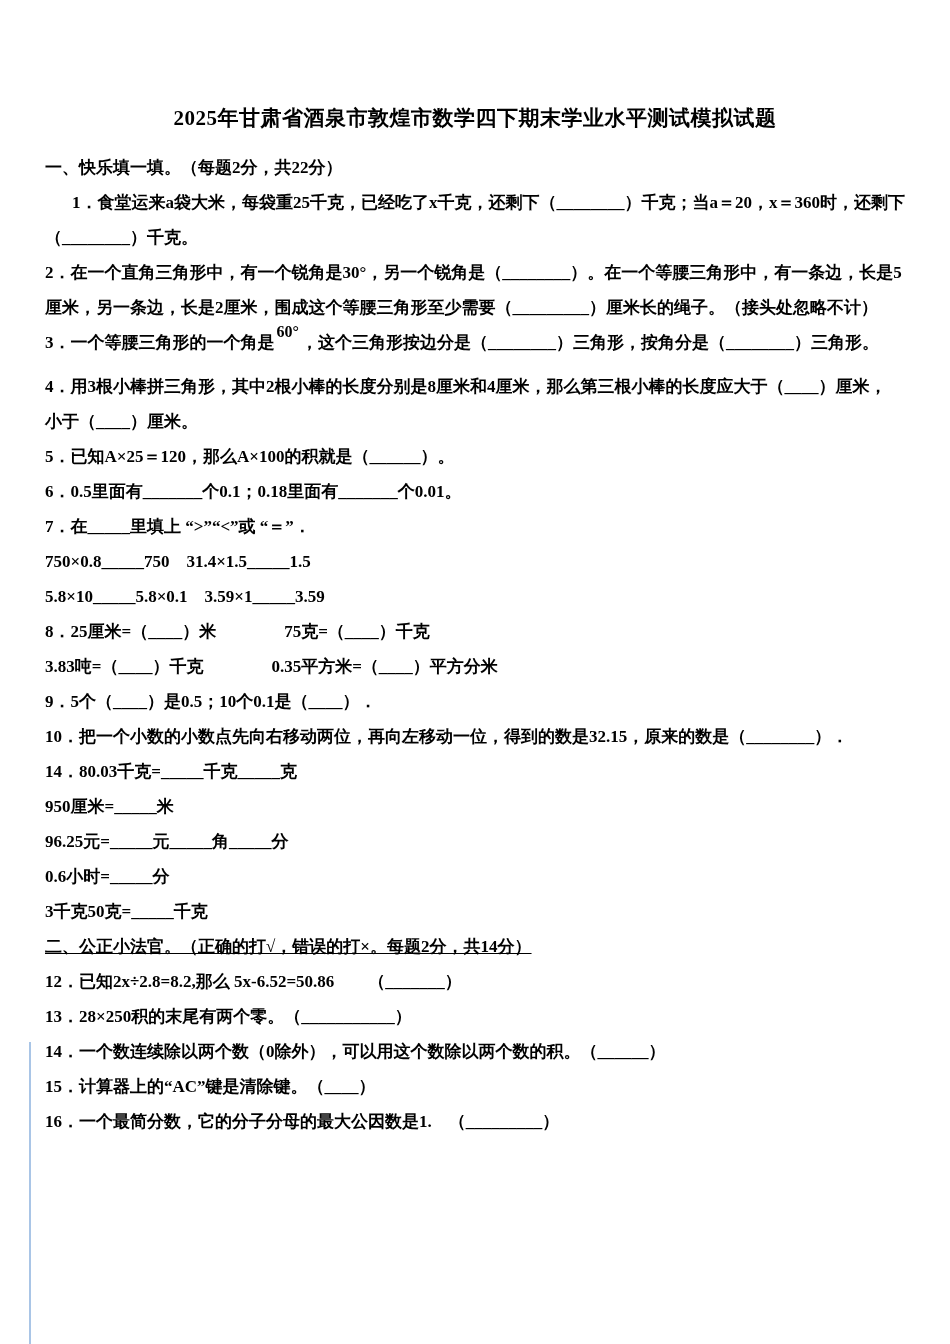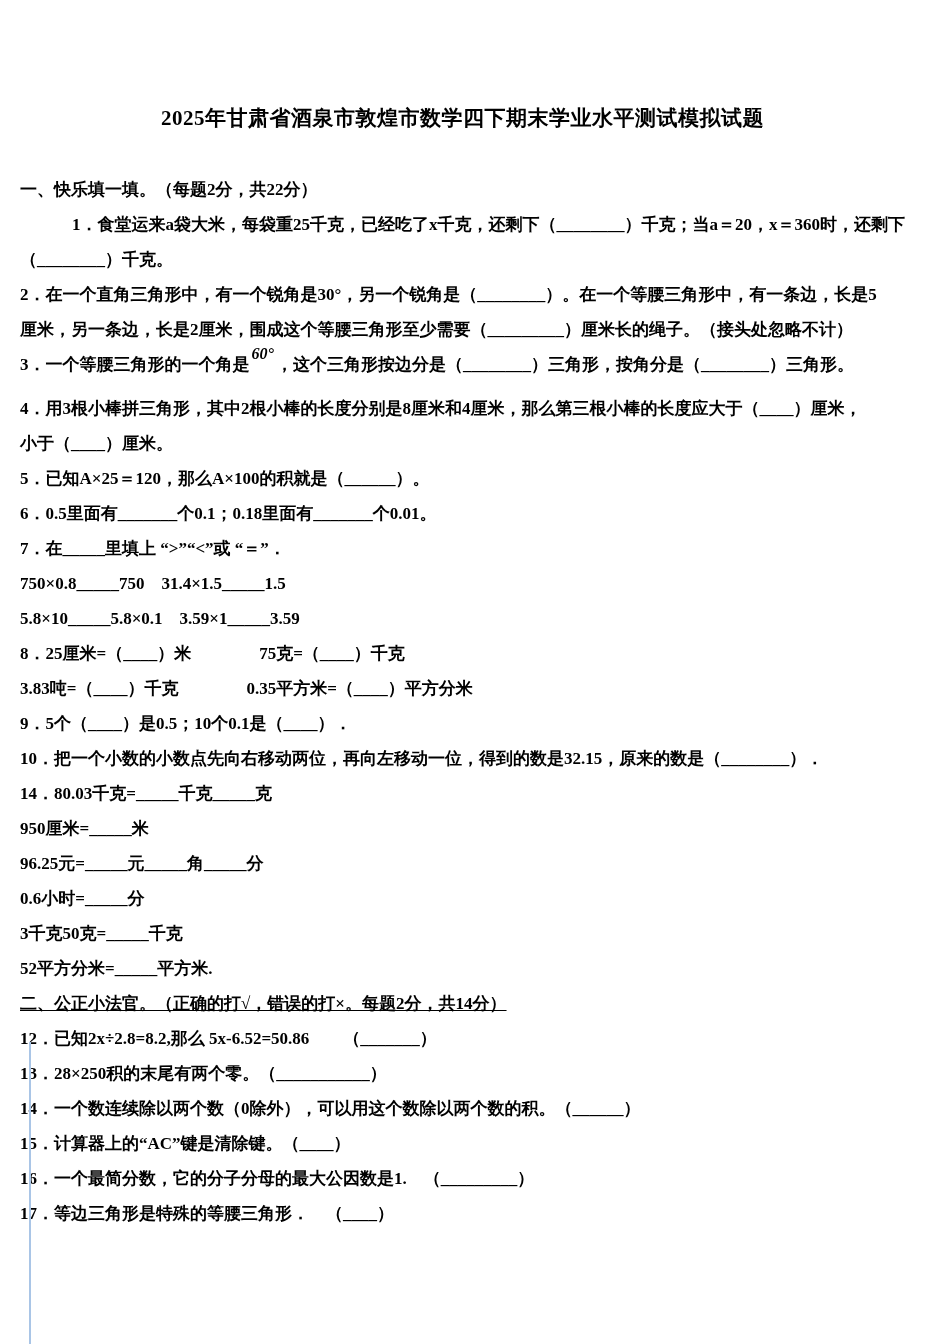--- a/index.html
+++ b/index.html
@@ -13,32 +13,32 @@
     position: relative;
     overflow: hidden;
     font-family: "Liberation Serif", "DejaVu Serif", serif;
     color: #000000;
   }
   .doc {
     position: relative;
     width: 100%;
     height: 100%;
     box-sizing: border-box;
-    padding: 103px 45px 0 20px;
+    padding: 103px 45px 0 45px;
   }
   .exam-title {
     margin: 0 0 0 0;
     text-align: center;
     font-size: 21px;
     font-weight: 700;
     letter-spacing: 0.5px;
     line-height: 30px;
   }
   .content {
-    margin-top: 46px;
+    margin-top: 24px;
   }
   .content p {
     margin: 0 0 13px 0;
     font-size: 17px;
     font-weight: 700;
     line-height: 22px;
     white-space: pre-wrap;
     word-break: break-all;
   }
   .content p.indent {
@@ -51,21 +51,20 @@
   }
   .content p.sec2 {
     margin-top: 2px;
     text-decoration: underline;
   }
   .sup {
     position: relative;
     top: -11px;
     font-size: 16px;
     padding: 0 2px;
-    font-style: italic;
   }
   .page-margin-line {
     position: absolute;
     left: 29px;
     top: 1042px;
     width: 2px;
     height: 302px;
     background: #a9c5e6;
   }
 </style>
@@ -102,27 +101,25 @@
     <p>3.83吨=（____）千克                0.35平方米=（____）平方分米</p>
 
     <p>9．5个（____）是0.5；10个0.1是（____）．</p>
     <p>10．把一个小数的小数点先向右移动两位，再向左移动一位，得到的数是32.15，原来的数是（________）．</p>
 
     <p>14．80.03千克=_____千克_____克</p>
     <p>950厘米=_____米</p>
     <p>96.25元=_____元_____角_____分</p>
     <p>0.6小时=_____分</p>
     <p>3千克50克=_____千克</p>
-    <p>52平方分米=_____平方米.</p>
 
     <p class="sec2">二、公正小法官。（正确的打√，错误的打×。每题2分，共14分）</p>
 
     <p>12．已知2x÷2.8=8.2,那么 5x-6.52=50.86        （_______）</p>
     <p>13．28×250积的末尾有两个零。（___________）</p>
     <p>14．一个数连续除以两个数（0除外），可以用这个数除以两个数的积。（______）</p>
     <p>15．计算器上的“AC”键是清除键。（____）</p>
     <p>16．一个最简分数，它的分子分母的最大公因数是1.    （_________）</p>
-    <p>17．等边三角形是特殊的等腰三角形．    （____）</p>
 
   </div>
 </div>
 
 <div class="page-margin-line"></div>
 
 </body></html>

